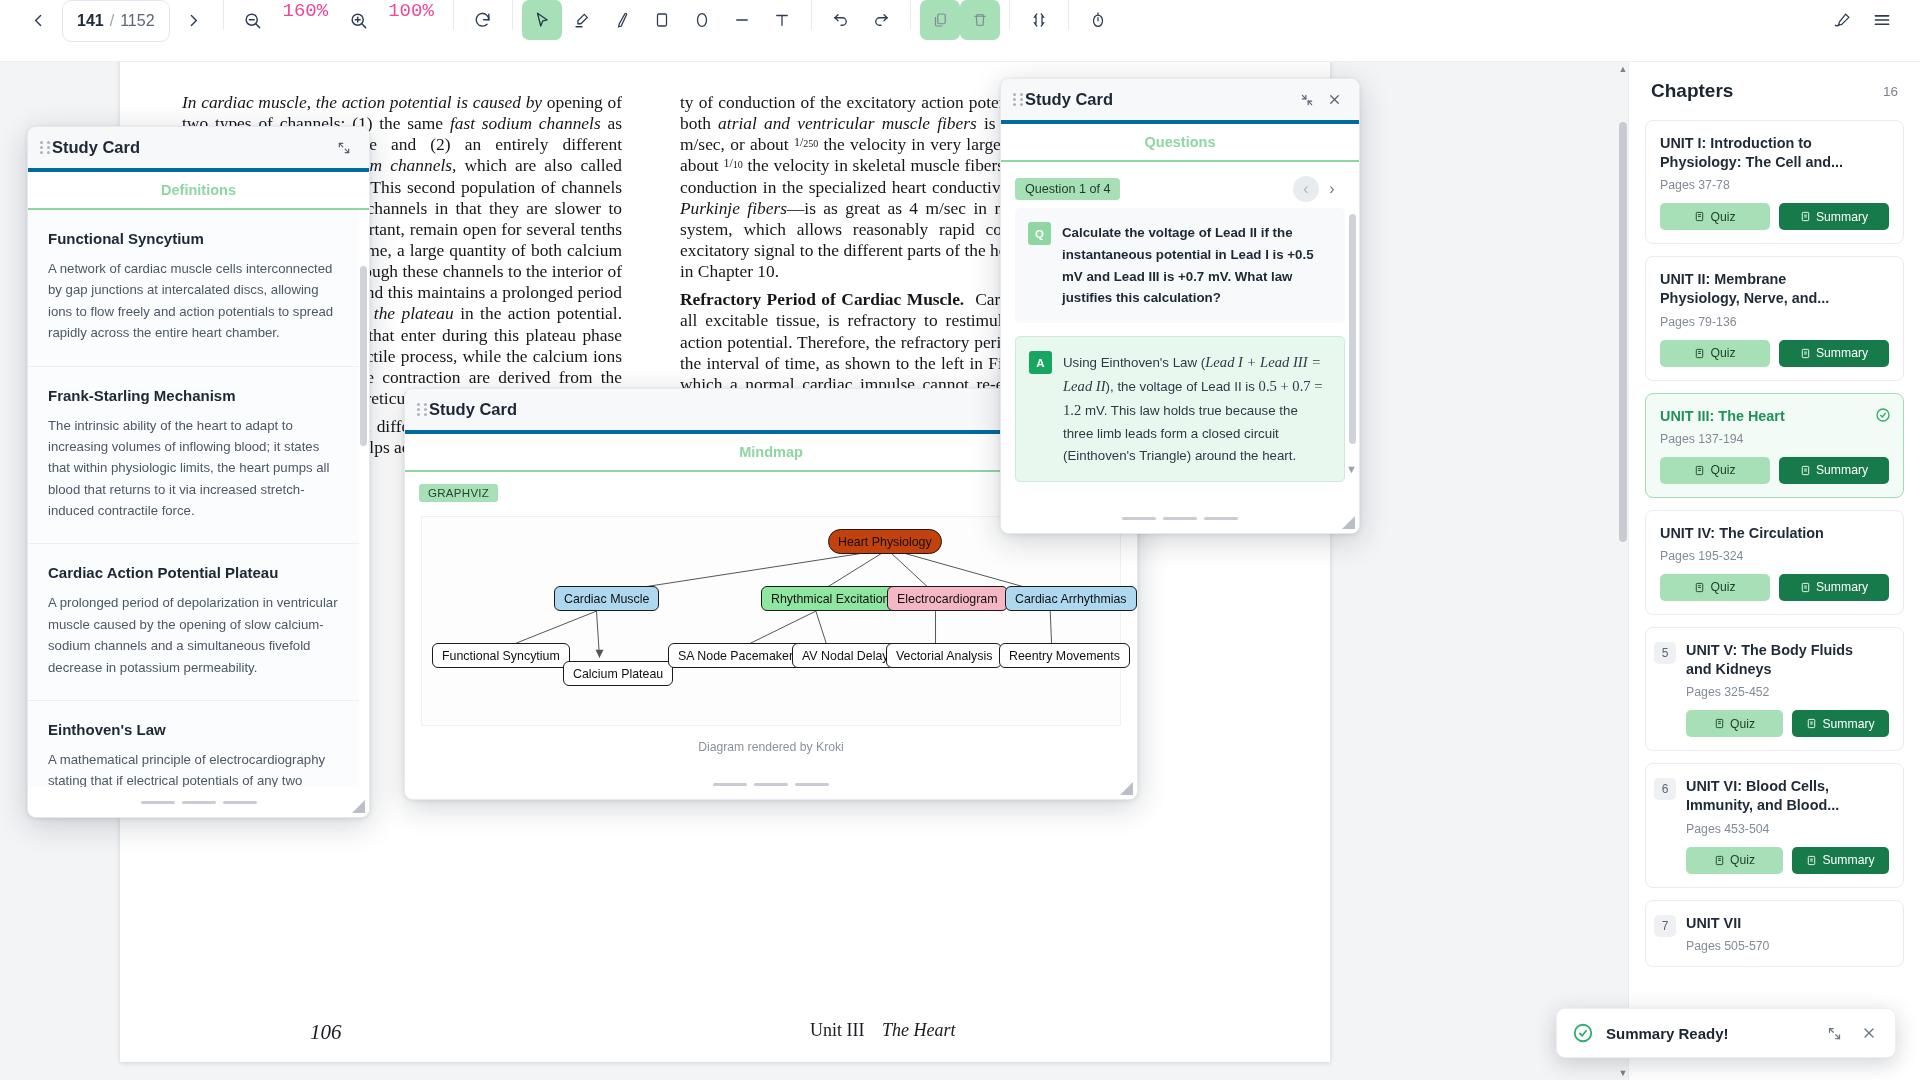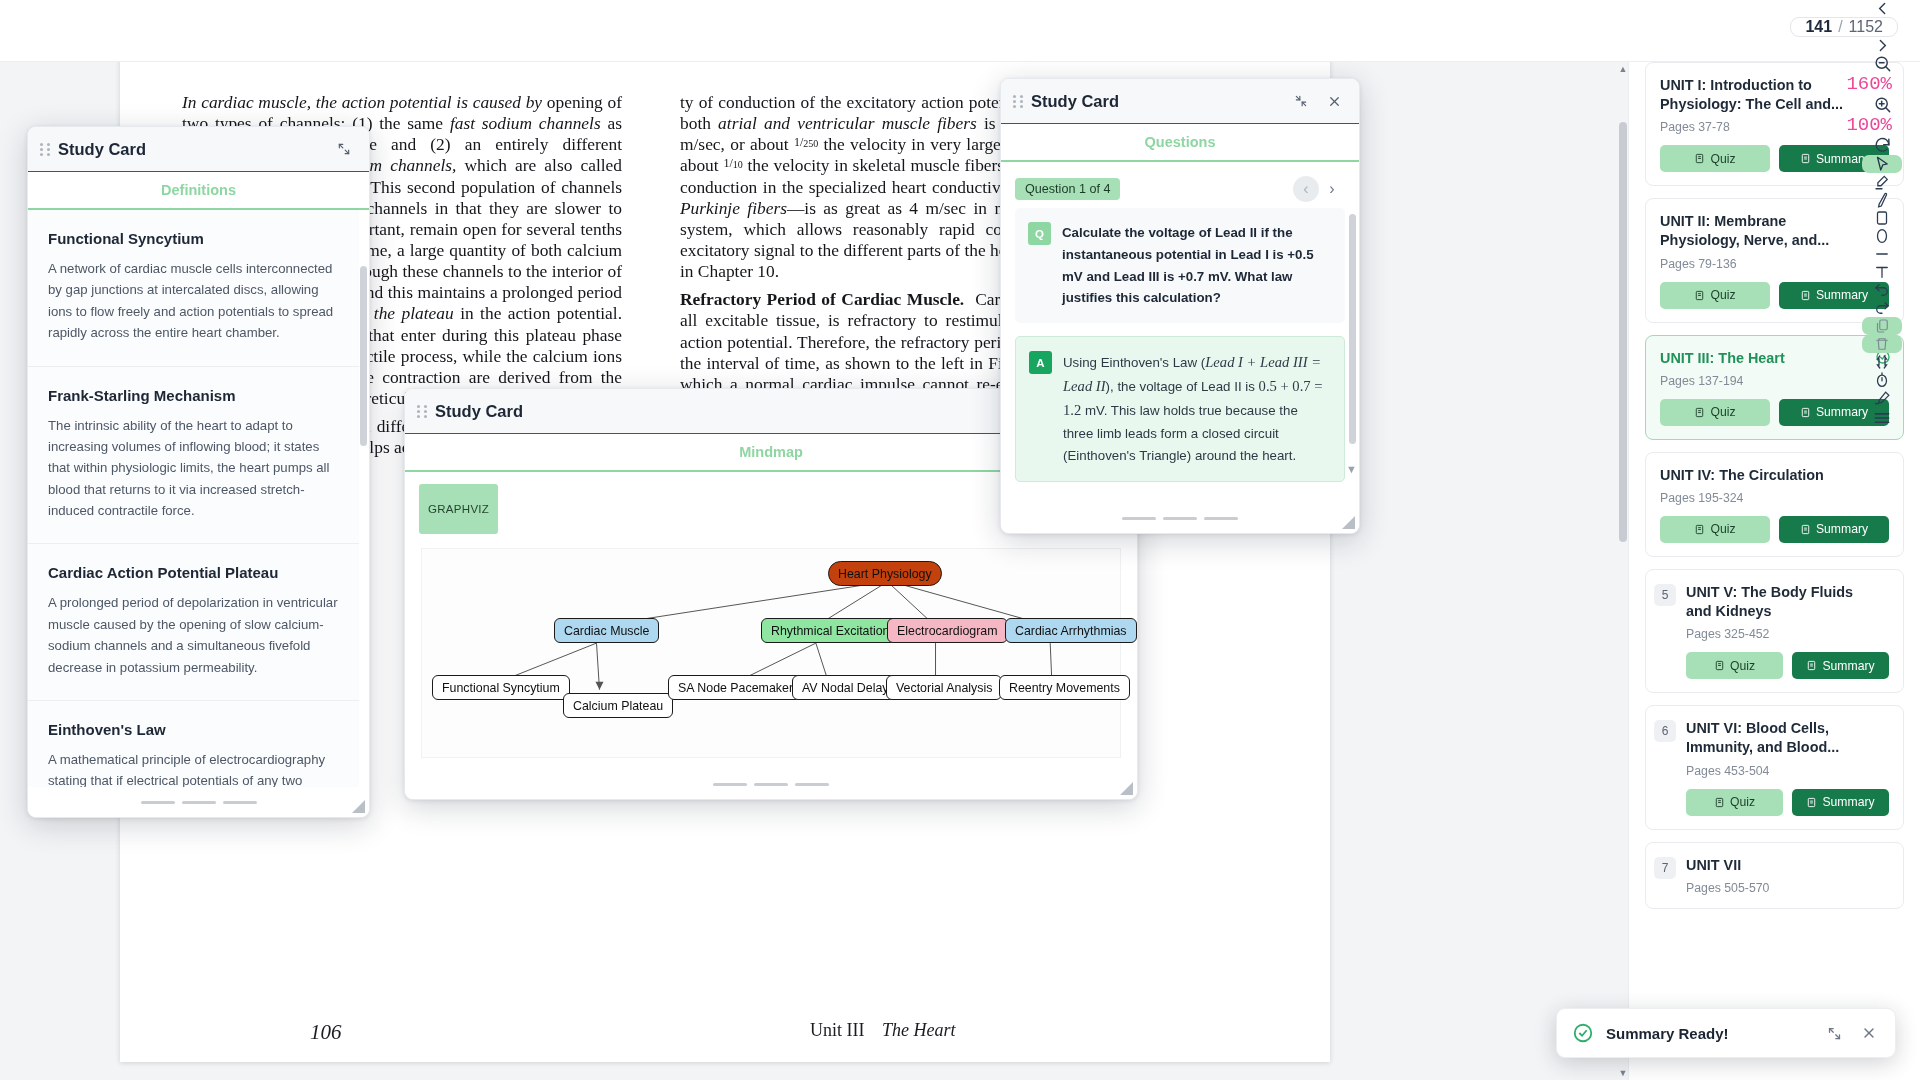--- a/index.html
+++ b/index.html
@@ -6,22 +6,22 @@
   html, body {
     width: 1920px; height: 1080px;
     font-family: "Liberation Sans", sans-serif;
     background: #ffffff; overflow: hidden;
   }
   #root { position: relative; width: 1920px; height: 1080px; background: #f3f4f6; }
 
   
   .toolbar {
     position: absolute; top: 0; left: 0; width: 1920px; height: 62px;
-    background: #ffffff; display: flex; align-items: flex-end; gap: 0px;
-    padding: 0 18px; border-bottom: 1px solid #eceef1; z-index: 40; flex-direction: column;
+    background: #ffffff; display: flex; align-items: flex-start; gap: 0px;
+    padding: 0 18px; border-bottom: 1px solid #eceef1; z-index: 40;
   }
   .tb-btn {
     width: 40px; height: 40px; display: flex; align-items: center; justify-content: center;
     border-radius: 7px; color: #2d3c52; cursor: pointer; background: transparent;
   }
   .tb-btn.active { background: #a7e0b6; }
   .tb-btn svg { display:block; }
   .pagebox {
     display: flex; align-items: center; height: 42px; border: 1px solid #e3e6ea;
     border-radius: 9px; padding: 0 14px; margin: 0 4px; gap: 6px; background: #fff;
@@ -68,21 +68,21 @@
 
   
   .panel {
     position: absolute; background: #ffffff; border-radius: 9px;
     box-shadow: 0 7px 30px rgba(18,26,40,.19), 0 1px 4px rgba(18,26,40,.10);
     overflow: hidden; display: flex; flex-direction: column;
     border: 1px solid #e6e9ed;
   }
   .panel-head {
     height: 45px; background: #f7f8fa; display: flex; align-items: center;
-    padding: 0 12px; gap: 7px; border-bottom: 1px solid #0369a1; flex: none;
+    padding: 0 12px; gap: 1px; border-bottom: 4px solid #0369a1; flex: none;
     cursor: move;
   }
   .grip { width: 11px; height: 15px; display:grid; grid-template-columns: 1fr 1fr;
           gap: 2px 3px; align-content:center; }
   .grip i { width: 3px; height: 3px; background: #aeb4bd; border-radius: 50%; display:block; }
   .panel-title { font-size: 16.5px; color: #1d2736; font-weight: 600; flex: 1; }
   .head-btn { width: 26px; height: 26px; display:flex; align-items:center; justify-content:center;
               color:#55606f; cursor:pointer; border-radius:5px;}
   .tabrow { height: 38px; display: flex; align-items: center; justify-content: center;
             border-bottom: 2px solid #8ed6a2; flex: none; background:#fff; }
@@ -100,21 +100,21 @@
   .defitem { padding: 20px 20px 22px 20px; border-bottom: 1px solid #eceef0; background:#fbfcfd;}
   .defitem h4 { font-size: 15px; color: #1d2736; font-weight: 600; margin-bottom: 11px; }
   .defitem p { font-size: 13.2px; line-height: 1.62; color: #4d5766; }
   .mathi { font-family: "Liberation Serif", serif; font-style: italic; font-size: 14.6px; }
   .def-scroll { position: absolute; right: 2px; top: 46px; width: 7px; bottom: 44px; }
   .def-scroll .thumb { position:absolute; top:10px; left:0; width:7px; height:180px; background:#cfd3d9; border-radius:4px;}
 
   
   #panel-mindmap { left: 404px; top: 388px; width: 734px; height: 412px; }
   .mm-tag { display: inline-block; background: #a7e0b6; color: #23452f; font-size: 11.5px;
-            padding: 19px 9px; border-radius: 3px; margin: 12px 0 0 14px; letter-spacing:.3px;}
+            padding: 3px 9px; border-radius: 3px; margin: 12px 0 0 14px; letter-spacing:.3px;}
   .mm-canvas { margin: 14px 16px 0 16px; background: #fdfdfd; border:1px solid #f0f1f3;
                height: 210px; position: relative; }
   .mm-caption { text-align: center; font-size: 12.2px; color: #8a929c; margin-top: 14px; }
   .node { position: absolute; border: 1.5px solid #1b1b1b; border-radius: 6px;
           font-family: "Liberation Sans", sans-serif; font-size: 12.4px; color: #111;
           display: flex; align-items: center; justify-content: center; height: 25px; white-space: nowrap;
           padding: 0 9px; cursor: pointer; }
   .node.root { background: #c2410c; border-radius: 13px; font-weight: 400; }
   .mm-svg { position: absolute; inset: 0; width:100%; height:100%; pointer-events:none;}
 
@@ -346,20 +346,24 @@
       </div>
     </div>
     <div class="scrollbar-v" style="right:292px;">
       <div class="sb-arrow" style="top:2px;">▲</div>
       <div class="thumb"></div>
       <div class="sb-arrow" style="bottom:2px;">▼</div>
     </div>
   </div>
 
   <div class="chapters">
+    <div class="ch-head">
+      <div class="t">Chapters</div>
+      <div class="n">16</div>
+    </div>
     <div class="ch-list">
 
       <div class="ch-item">
         <div class="ch-title">UNIT I: Introduction to Physiology: The Cell and...</div>
         <div class="ch-pages">Pages 37-78</div>
         <div class="ch-btns">
           <div class="btn quiz">
             <svg width="11" height="11" viewBox="0 0 24 24" fill="none" stroke="currentColor" stroke-width="2">
                 <rect x="5" y="3" width="14" height="18" rx="2"></rect>
                 <line x1="9" y1="8" x2="15" y2="8"></line>

